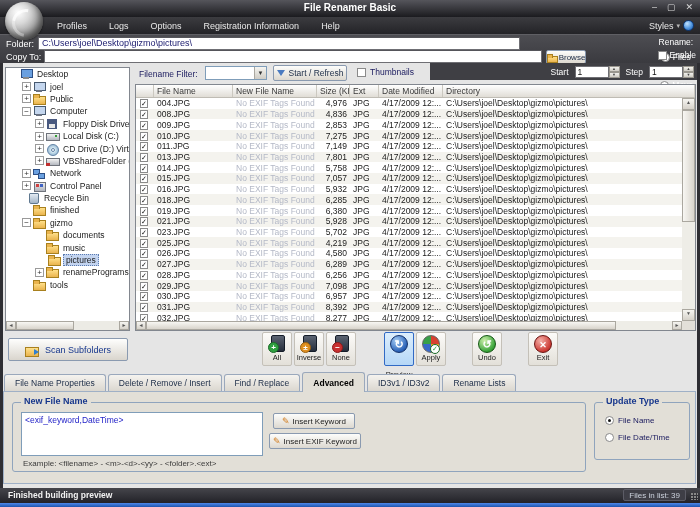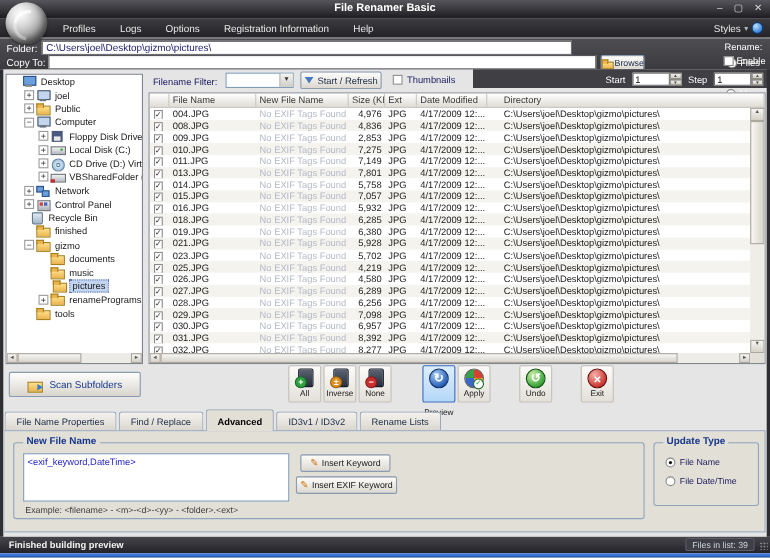--- a/index.html
+++ b/index.html
@@ -144,21 +144,21 @@
             border:1px solid #82878f; overflow:hidden; }
   .fhead { display:flex; height:13px; background:linear-gradient(#ffffff,#e0ddd6);
            border-bottom:1px solid #bfbcb4; font-size:8.5px; color:#3a3a3a; }
   .hcell { border-right:1px solid #cbc8c0; padding:1px 3px 0; white-space:nowrap; overflow:hidden; }
   .col-0 { width:18px; flex:none; padding:0; }
   .col-1 { width:79px; flex:none; }
   .col-2 { width:84px; flex:none; }
   .col-3 { width:33px; flex:none; text-align:right; }
   .col-4 { width:29px; flex:none; }
   .col-5 { width:64px; flex:none; }
-  .col-6 { flex:1; min-width:0;margin-left:12px; }
+  .col-6 { flex:1; min-width:0; }
   .fbody { position:absolute; left:0; top:13px; right:13px; bottom:9px; overflow:hidden; }
   .frow { display:flex; height:10.72px; align-items:center; font-size:8.5px; color:#1a1a1a; }
   .frow:nth-child(even) { background:#f4f3ee; }
   .fcell { padding:0 3px; white-space:nowrap; overflow:hidden; }
   .fcell.dim { color:#b4b9c7; }
   .tchk { width:8px; height:8px; background:#fff; border:1px solid #8a8a8a; font-size:7px;
           line-height:7px; text-align:center; color:#111; margin-left:4px; }
   .vscroll { position:absolute; right:0; top:13px; bottom:9px; width:13px; background:#eeede7; }
   .vscroll .sb-btn { width:13px; height:12px; }
   .vscroll .up { position:absolute; top:0; }
@@ -706,20 +706,21 @@
         <div class="albl" data-name="action-label">Undo</div>
       </div>
       <div class="abtn" data-name="action-exit">
         <div class="ico ico-exit" data-name="exit-icon"></div>
         <div class="albl" data-name="action-label">Exit</div>
       </div>
     </div>
 
   <div class="tabs" data-name="tab-bar">
       <div class="tab" data-name="tab-file-name-properties">File Name Properties</div>
+      <div class="tab" data-name="tab-delete-remove-insert">Delete / Remove / Insert</div>
       <div class="tab" data-name="tab-find-replace">Find / Replace</div>
       <div class="tab active" data-name="tab-advanced">Advanced</div>
       <div class="tab" data-name="tab-id3v1-id3v2">ID3v1 / ID3v2</div>
       <div class="tab" data-name="tab-rename-lists">Rename Lists</div>
     </div>
 
   <div class="tabpage" data-name="advanced-tab-page">
     <div class="group g-newname" data-name="new-file-name-group">
       <span class="gtitle" data-name="group-title">New File Name</span>
       <div class="pattern" data-name="new-name-pattern-input">&lt;exif_keyword,DateTime&gt;</div>

